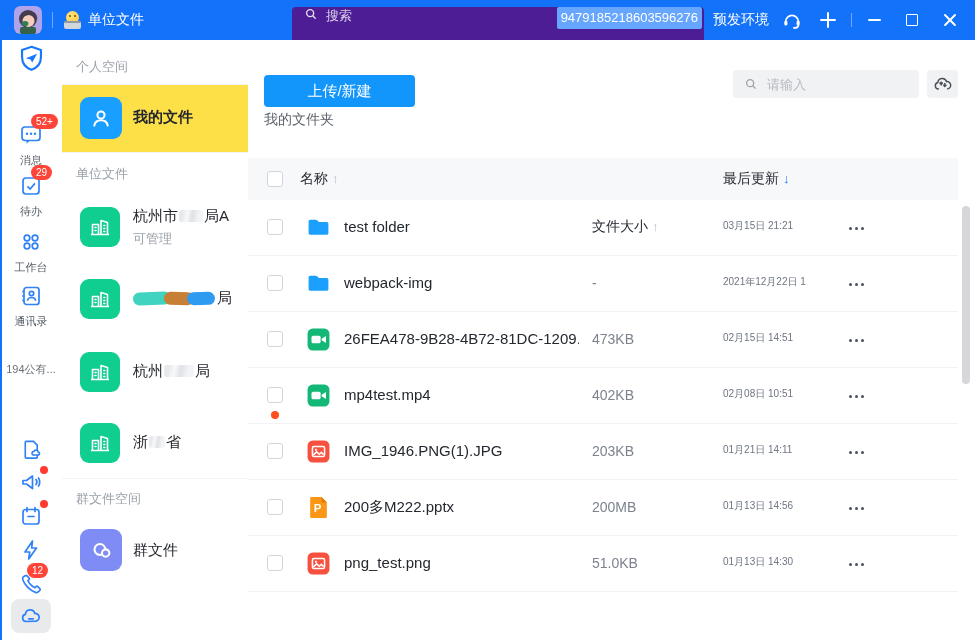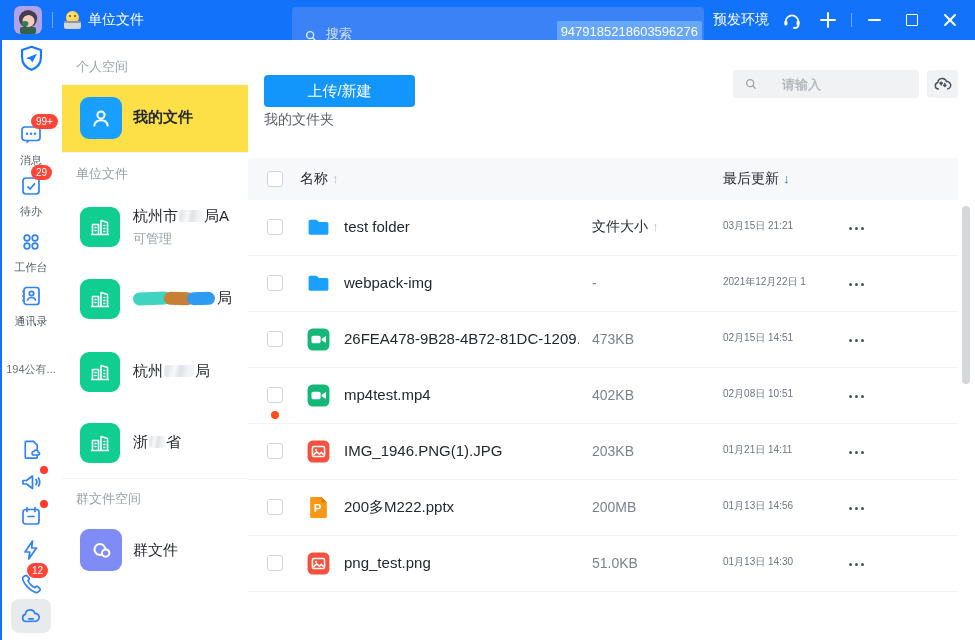--- a/index.html
+++ b/index.html
@@ -9,21 +9,21 @@
   
   .titlebar{position:absolute;left:0;top:0;width:975px;height:40px;background:#1372fa;border-bottom:1px solid #5ea4ff;}
   .avatar{position:absolute;left:14px;top:6px;width:28px;height:28px;border-radius:6px;overflow:hidden;}
   .tb-div1{position:absolute;left:52px;top:12px;width:1px;height:16px;background:rgba(255,255,255,.4);}
   .work-emoji{position:absolute;left:64px;top:11px;width:18px;height:18px;}
   .work-emoji .face{position:absolute;left:2px;top:0;width:13px;height:13px;border-radius:50%;background:radial-gradient(circle at 35% 30%,#ffe27a,#ffc93c);}
   .work-emoji .face::before,.work-emoji .face::after{content:"";position:absolute;top:4px;width:2px;height:2px;border-radius:50%;background:#7a4b00;}
   .work-emoji .face::before{left:3px}.work-emoji .face::after{right:3px}
   .work-emoji .laptop{position:absolute;left:0;bottom:0;width:17px;height:6px;background:#cfd6dd;border-radius:1px 1px 2px 2px;border-top:2px solid #8f99a3;}
   .tb-title{position:absolute;left:88px;top:11px;color:#fff;font-size:14px;font-weight:500;}
-  .tb-search{position:absolute;left:292px;top:7px;width:412px;height:36px;border-radius:4px;background:#3b82f6;display:flex;align-items:flex-end;}
+  .tb-search{position:absolute;left:292px;top:7px;width:412px;height:36px;border-radius:4px;background:#4c1d95;display:flex;align-items:flex-start;}
   .tb-search svg{margin-left:12px;flex:none;}
   .tb-search-ph{margin-left:8px;color:rgba(255,255,255,.8);font-size:13px;flex:1;}
   .tb-search-num{flex:none;max-width:146px;overflow:hidden;white-space:nowrap;background:#67a6ff;color:#fff;font-size:13px;height:22px;line-height:22px;padding:0 4px;border-radius:2px;margin-right:2px;}
   .env-label{position:absolute;left:713px;top:11px;color:#fff;font-size:14px;}
   .tb-btn{position:absolute;top:6px;width:28px;height:28px;display:flex;align-items:center;justify-content:center;}
   .plus-ic{position:relative;width:16px;height:16px;}
   .plus-ic::before,.plus-ic::after{content:"";position:absolute;background:#fff;border-radius:1px;}
   .plus-ic::before{left:0;top:7px;width:16px;height:2.2px;}
   .plus-ic::after{left:7px;top:0;width:2.2px;height:16px;}
   .tb-div2{position:absolute;left:851px;top:13px;width:1px;height:14px;background:rgba(255,255,255,.4);}
@@ -57,21 +57,21 @@
   .blob.teal{width:38px;background:#3fd3c0;transform:rotate(-2deg);}
   .blob.orange{width:30px;background:#c77f36;transform:rotate(2deg);}
   .blob.blue{width:28px;background:#2e9bf0;transform:rotate(-1deg);margin-right:2px;}
 
   
   .main{position:absolute;left:248px;top:40px;width:727px;height:600px;background:#fff;}
   .upload-btn{position:absolute;left:16px;top:28px;width:151px;height:32px;background:#1296fb;border:none;border-radius:4px;color:#fff;font-size:15px;font-family:inherit;margin-top:7px;}
   .breadcrumb{position:absolute;left:16px;top:71px;font-size:14px;color:#5c636b;}
   .flt-search{position:absolute;left:485px;top:30px;width:186px;height:28px;background:#f1f2f4;border-radius:4px;display:flex;align-items:center;}
   .flt-search svg{margin-left:11px;flex:none;}
-  .flt-search input{flex:1;border:none;outline:none;background:transparent;font-size:13px;color:#333;margin-left:22px;font-family:inherit;width:120px;font-weight:bold;}
+  .flt-search input{flex:1;border:none;outline:none;background:transparent;font-size:13px;color:#333;margin-left:7px;font-family:inherit;width:120px;}
   .flt-search input::placeholder{color:#b6bac1;}
   .transfer-btn{position:absolute;left:679px;top:30px;width:31px;height:28px;background:#f1f2f4;border-radius:4px;display:flex;align-items:center;justify-content:center;}
 
   .thead{position:absolute;left:0;top:118px;width:710px;height:42px;background:#f7f8fa;}
   .cb{position:absolute;width:16px;height:16px;border:1px solid #d2d6dc;border-radius:3px;background:#fff;box-sizing:border-box;}
   .thead .cb{left:19px;top:13px;}
   .th{position:absolute;top:12px;font-size:14px;color:#262a31;}
   .th-name{left:52px;}
   .th-size{left:344px;margin-top:48px;}
   .th-upd{left:475px;}
@@ -160,21 +160,21 @@
 
     <div class="rail-item" style="top:83px">
       <span class="rail-iconwrap">
         <svg width="24" height="24" viewBox="0 0 24 24" fill="none" stroke="#2f81f7" stroke-width="1.7">
           <rect x="3" y="4" width="18" height="13.5" rx="3"></rect>
           <path d="M7.5 17.5v3.2l3.4-3.2" fill="#2f81f7" stroke="none"></path>
           <circle cx="8" cy="10.7" r="1.2" fill="#2f81f7" stroke="none"></circle>
           <circle cx="12" cy="10.7" r="1.2" fill="#2f81f7" stroke="none"></circle>
           <circle cx="16" cy="10.7" r="1.2" fill="#2f81f7" stroke="none"></circle>
         </svg>
-        <span class="badge">99+</span>
+        <span class="badge">52+</span>
       </span>
       <span class="rail-label">消息</span>
     </div>
 
     <div class="rail-item" style="top:134px">
       <span class="rail-iconwrap">
         <svg width="24" height="24" viewBox="0 0 24 24" fill="none" stroke="#2f81f7" stroke-width="1.7">
           <rect x="4" y="4" width="16" height="16" rx="3"></rect>
           <path d="M8.5 12.3l2.6 2.7 4.9-5.6"></path>
         </svg>

